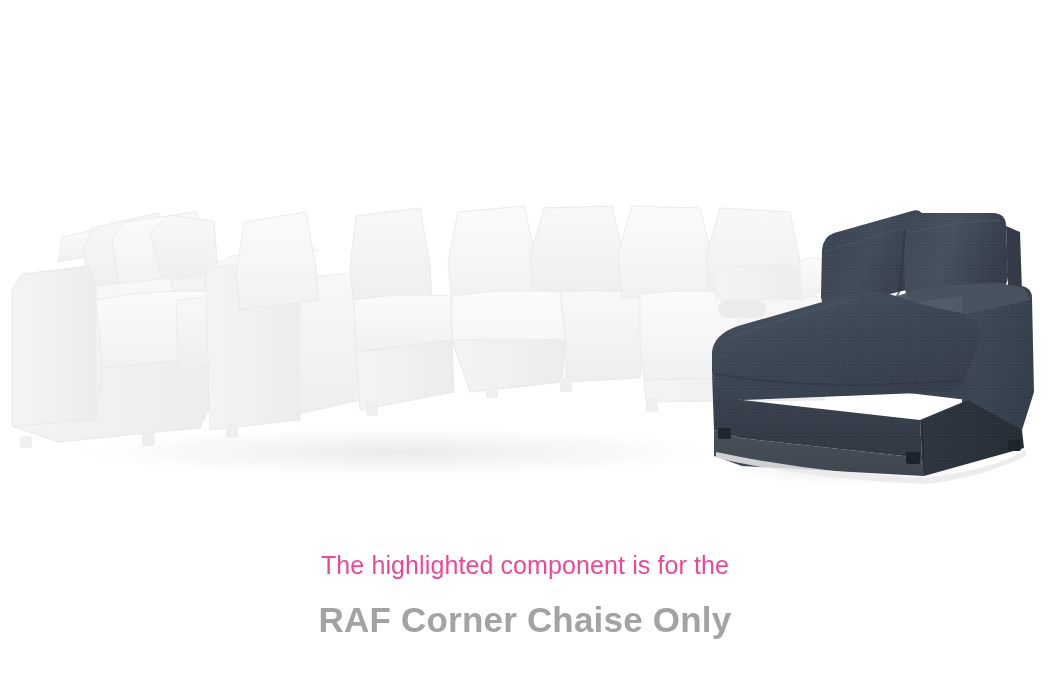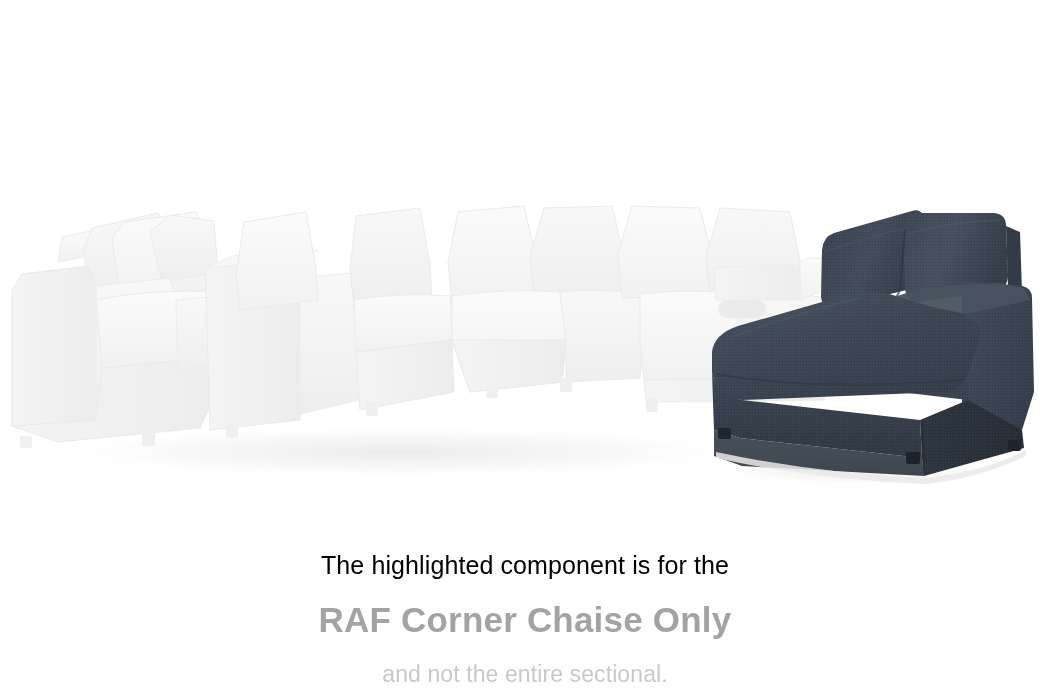--- a/index.html
+++ b/index.html
@@ -37,21 +37,21 @@
   #caption-block {
     position: absolute;
     left: 0;
     top: 548px;
     width: 1050px;
     text-align: center;
   }
   .caption-line-1 {
     font-size: 25px;
     font-weight: 400;
-    color: #000000;
+    color: #ec4899;
     letter-spacing: 0.1px;
     line-height: 34px;
     margin: 0;
     white-space: nowrap;
   }
   .caption-line-2 {
     font-size: 35px;
     font-weight: 700;
     color: #a3a3a3;
     letter-spacing: 0.2px;
@@ -251,16 +251,15 @@
         <rect x="1008" y="440" width="13" height="11" rx="2" fill="#1f252d"></rect>
 
         <path d="M716 452 Q820 474 926 478 Q990 470 1026 450 L1026 456 Q980 478 926 484 Q816 480 716 458 Z" fill="#e9e9e9" opacity="0.85"></path>
       </g>
     </svg>
   </div>
 
   <div id="caption-block">
     <p class="caption-line-1">The highlighted component is for the</p>
     <p class="caption-line-2">RAF Corner Chaise Only</p>
-    <p class="caption-line-3">and not the entire sectional.</p>
   </div>
 
 </div>
 
 </body></html>

